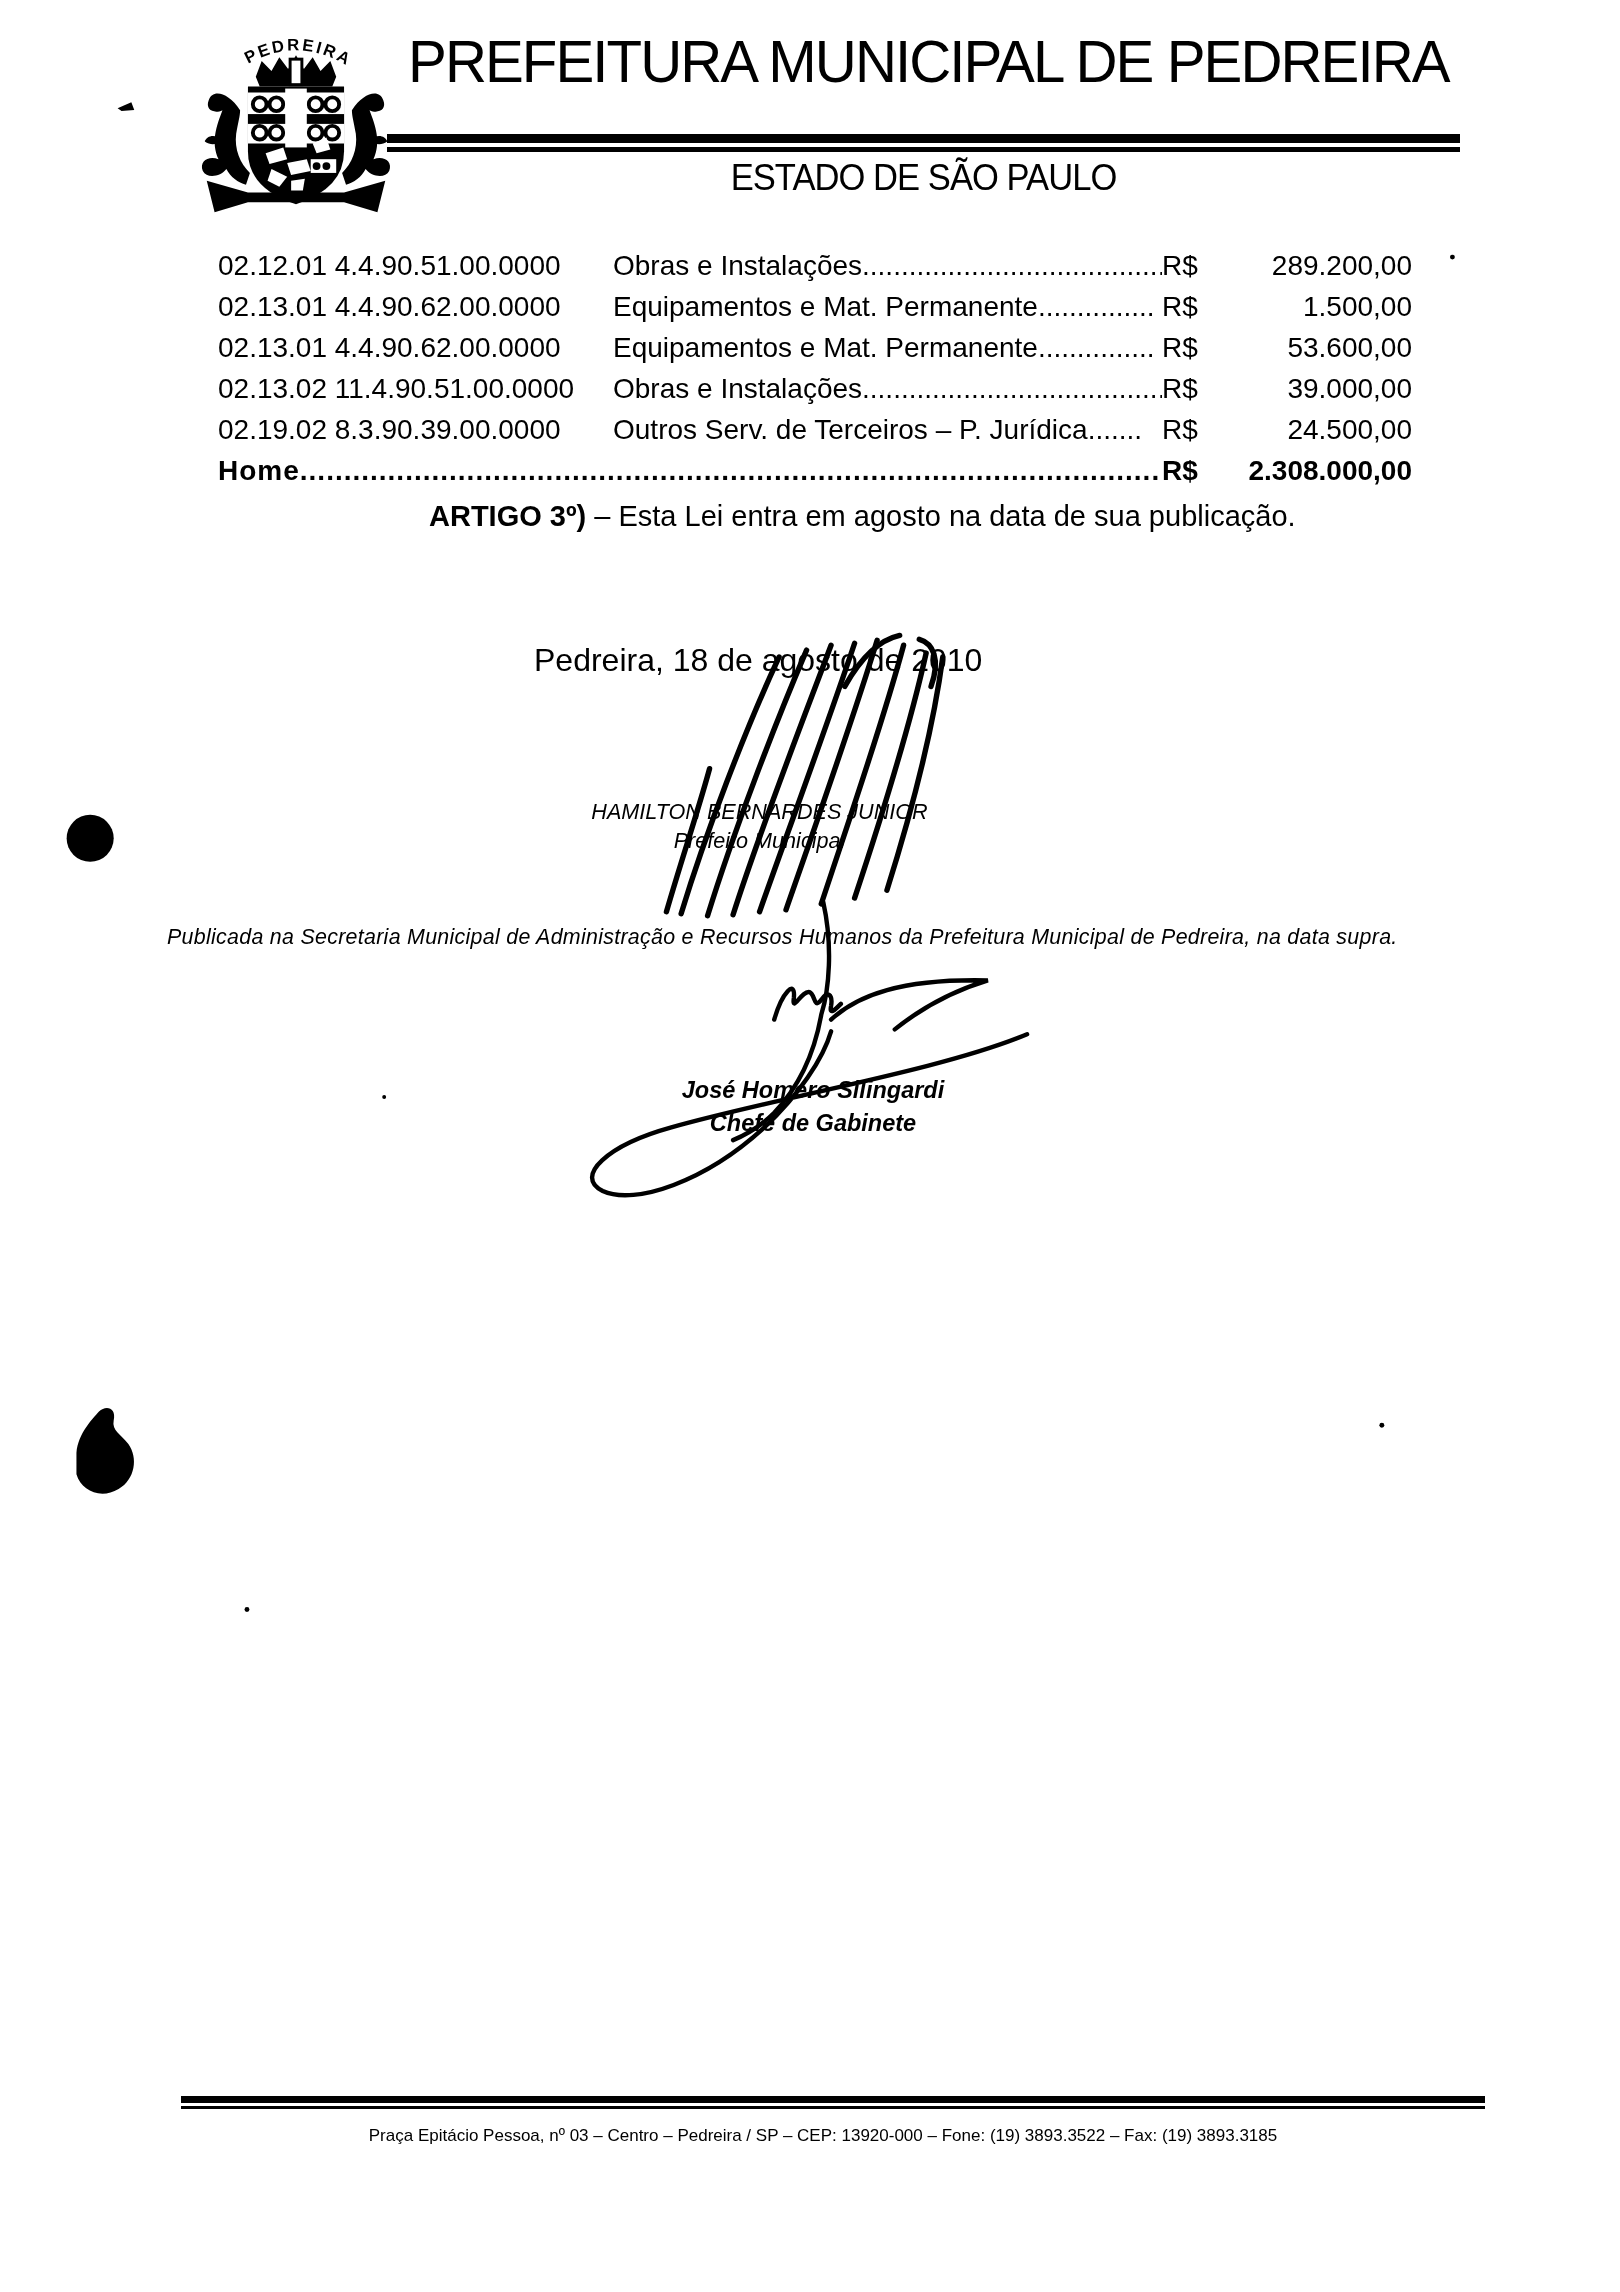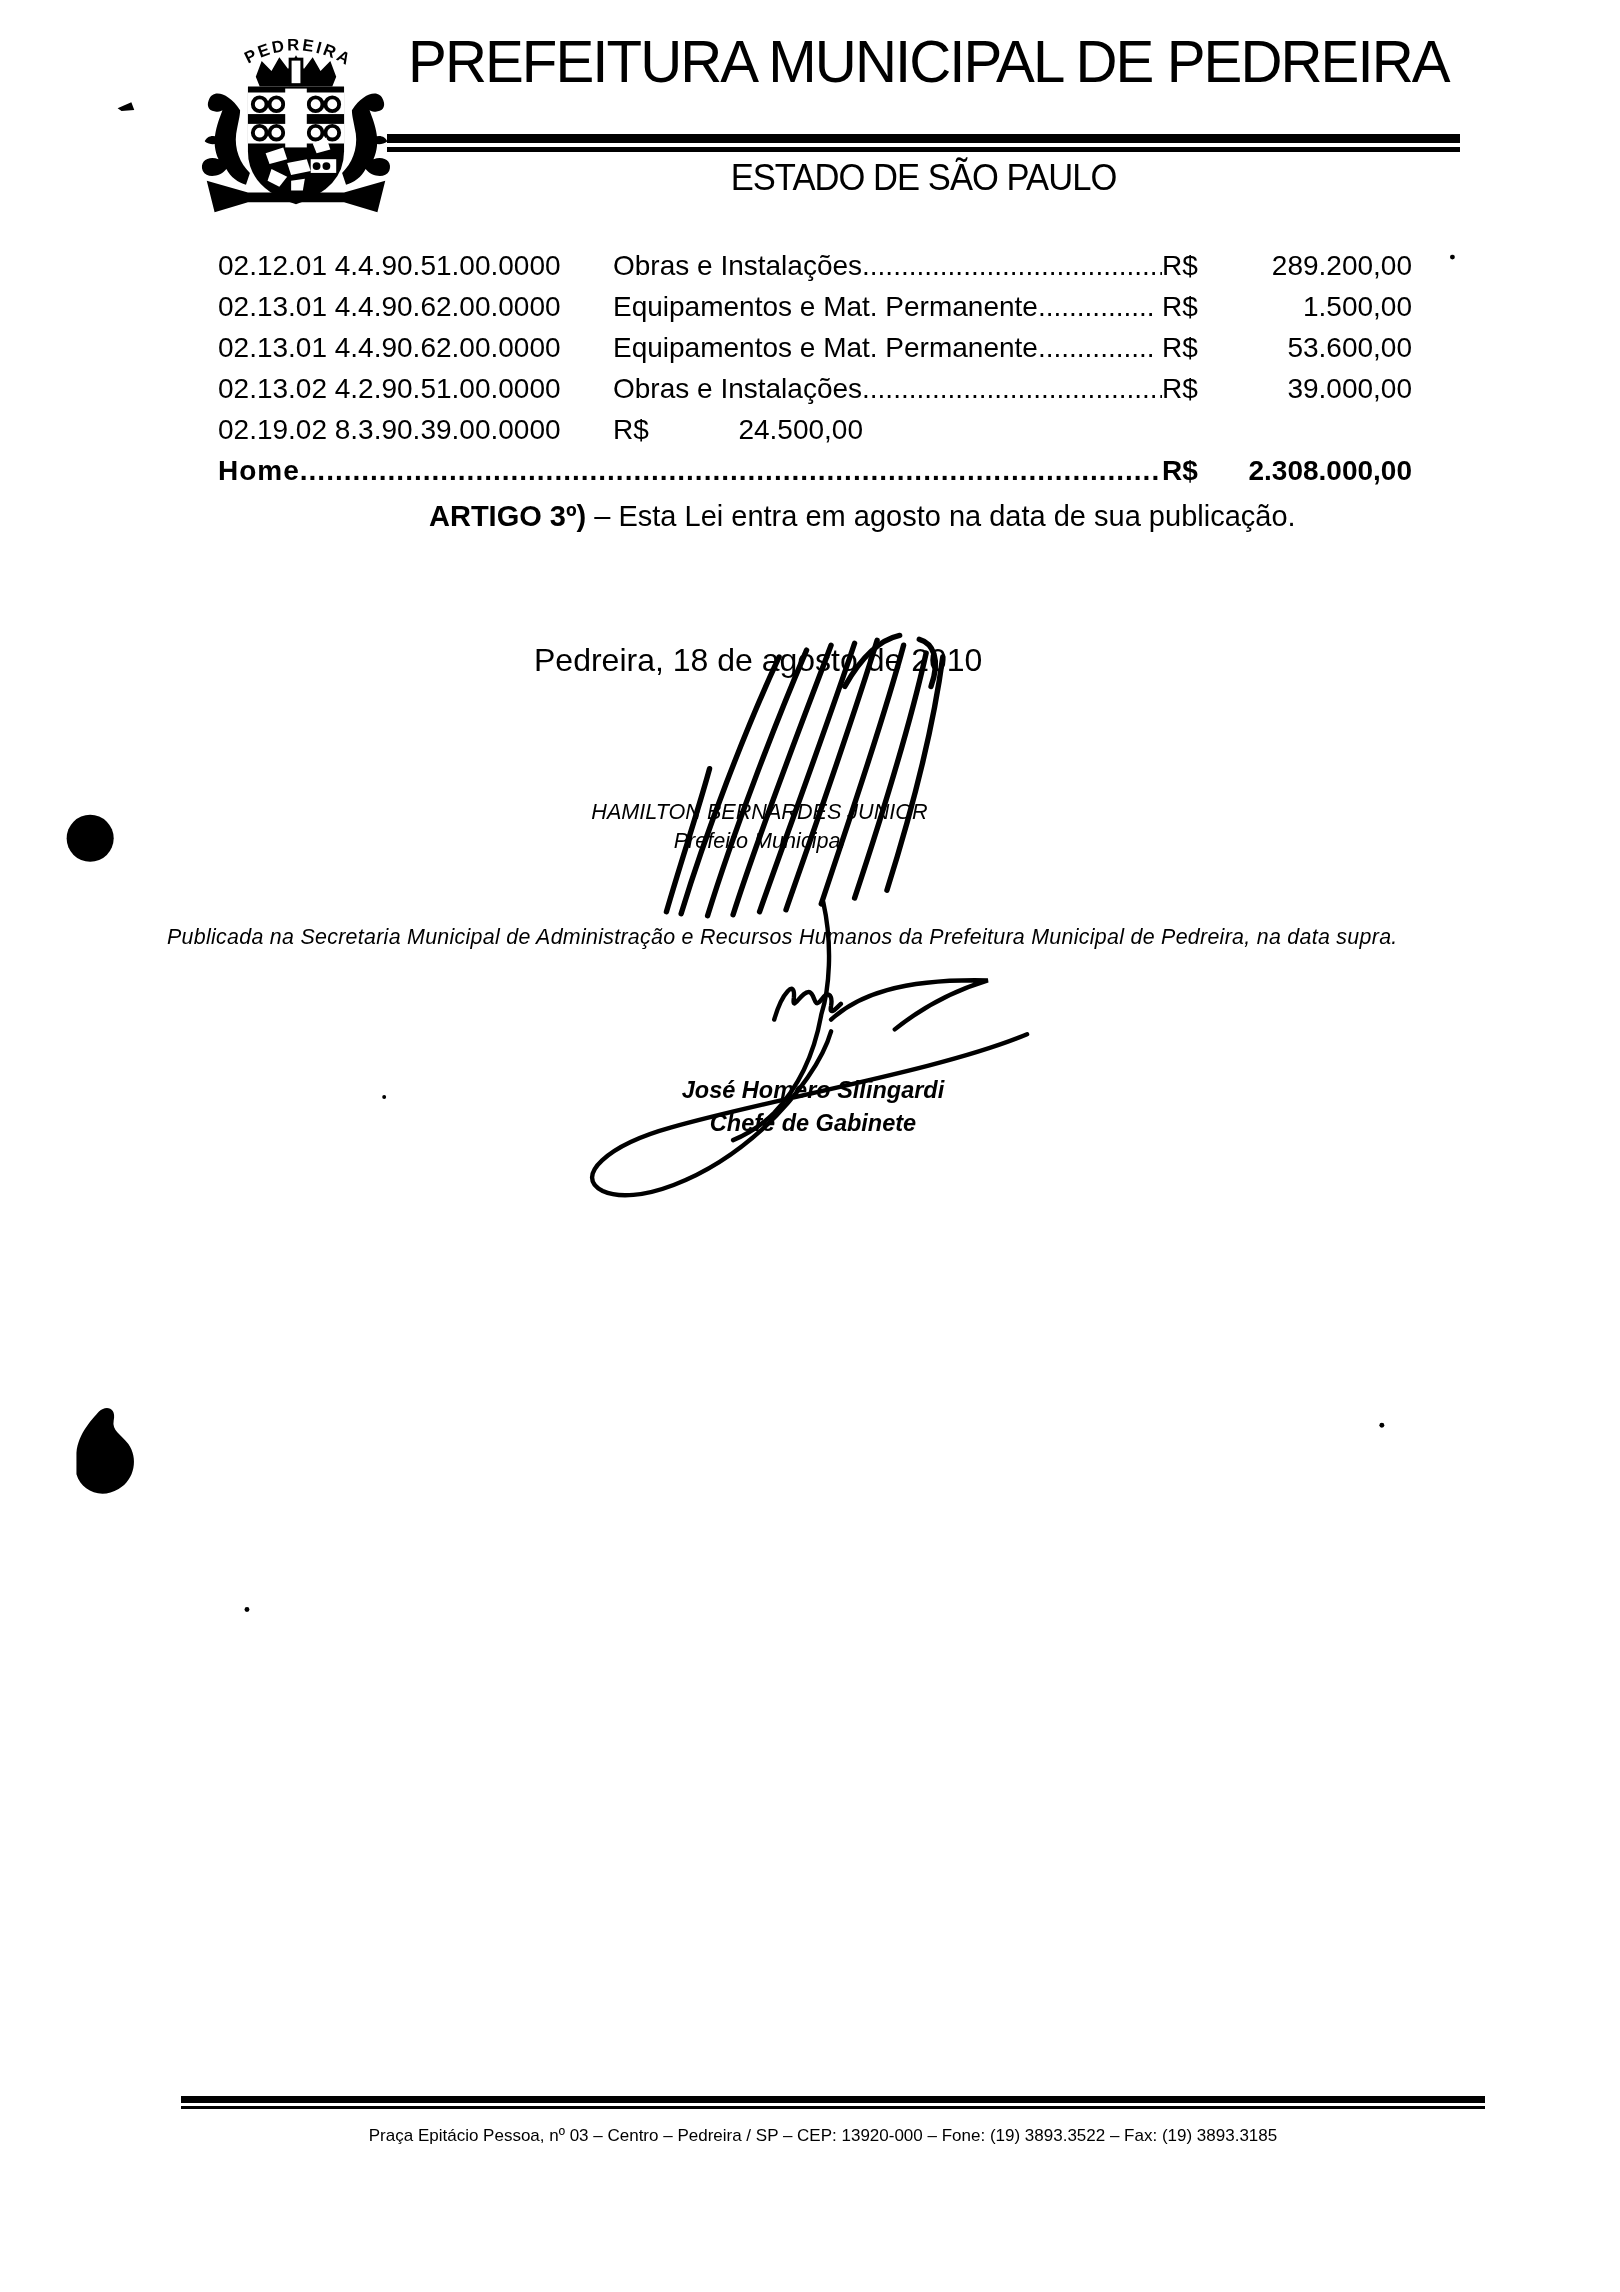--- a/index.html
+++ b/index.html
@@ -125,27 +125,28 @@
     <span class="c-cur">R$</span>
     <span class="c-val">1.500,00</span>
   </div>
   <div class="brow">
     <span class="c-code">02.13.01 4.4.90.62.00.0000</span>
     <span class="c-desc">Equipamentos e Mat. Permanente...............</span>
     <span class="c-cur">R$</span>
     <span class="c-val">53.600,00</span>
   </div>
   <div class="brow">
-    <span class="c-code">02.13.02 4.2.90.51.00.0000</span>
+    <span class="c-code">02.13.02 11.4.90.51.00.0000</span>
     <span class="c-desc">Obras e Instalações..............................................</span>
     <span class="c-cur">R$</span>
     <span class="c-val">39.000,00</span>
   </div>
   <div class="brow">
     <span class="c-code">02.19.02 8.3.90.39.00.0000</span>
+    <span class="c-desc">Outros Serv. de Terceiros – P. Jurídica.......</span>
     <span class="c-cur">R$</span>
     <span class="c-val">24.500,00</span>
   </div>
   <div class="brow total">
     <span class="c-lead"><span>Home</span><span>..........................................................................................................................................................................</span></span>
     <span class="c-cur">R$</span>
     <span class="c-val">2.308.000,00</span>
   </div>
 </div>
 

